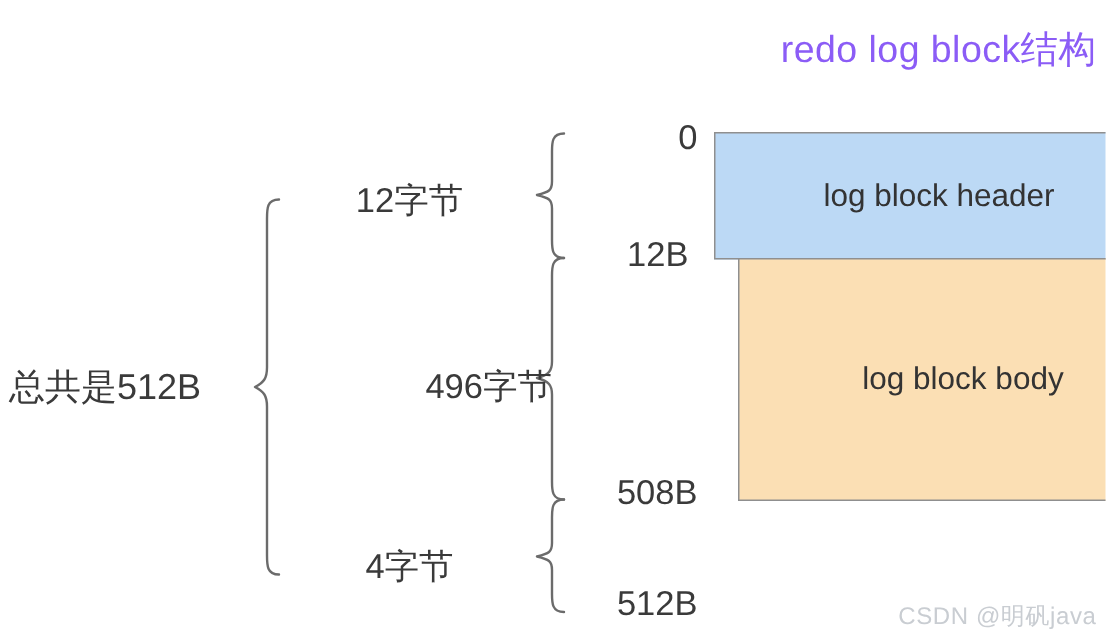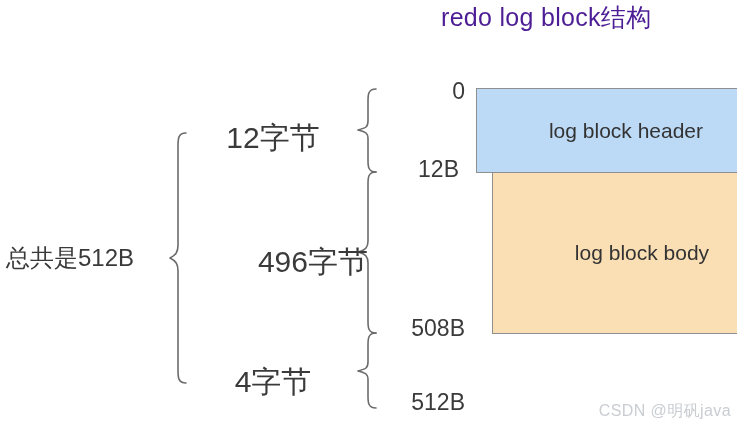--- a/index.html
+++ b/index.html
@@ -21,26 +21,26 @@
     position: absolute;
     inset: 0;
     width: 737px;
     height: 424px;
   }
 
   
   .title {
     position: absolute;
     left: 441px;
-    top: 1px;
+    top: 16px;
     width: 290px;
-    text-align: left;
+    text-align: right;
     font-size: 25px;
     letter-spacing: 0.3px;
-    color: #4c1d95;
+    color: #8b5cf6;
     white-space: nowrap;
   }
 
   
   .block-stack {
     position: absolute;
     left: 476px;
     top: 88px;
     width: 256px;
     height: 320px;
@@ -87,21 +87,21 @@
   .off-0    { left: 385px; top: 78px;  }
   .off-12   { left: 379px; top: 156px; }
   .off-508  { left: 385px; top: 315px; }
   .off-512  { left: 385px; top: 389px; }
 
   
   .seg-label {
     position: absolute;
     width: 190px;
     text-align: center;
-    font-size: 30px;
+    font-size: 23px;
     color: #3a3a3a;
     white-space: nowrap;
   }
   .seg-12  { left: 178px; top: 118px; }
   .seg-496 { left: 178px; top: 242px; text-align: right; }
   .seg-4   { left: 178px; top: 362px; }
 
   
   .total-label {
     position: absolute;

